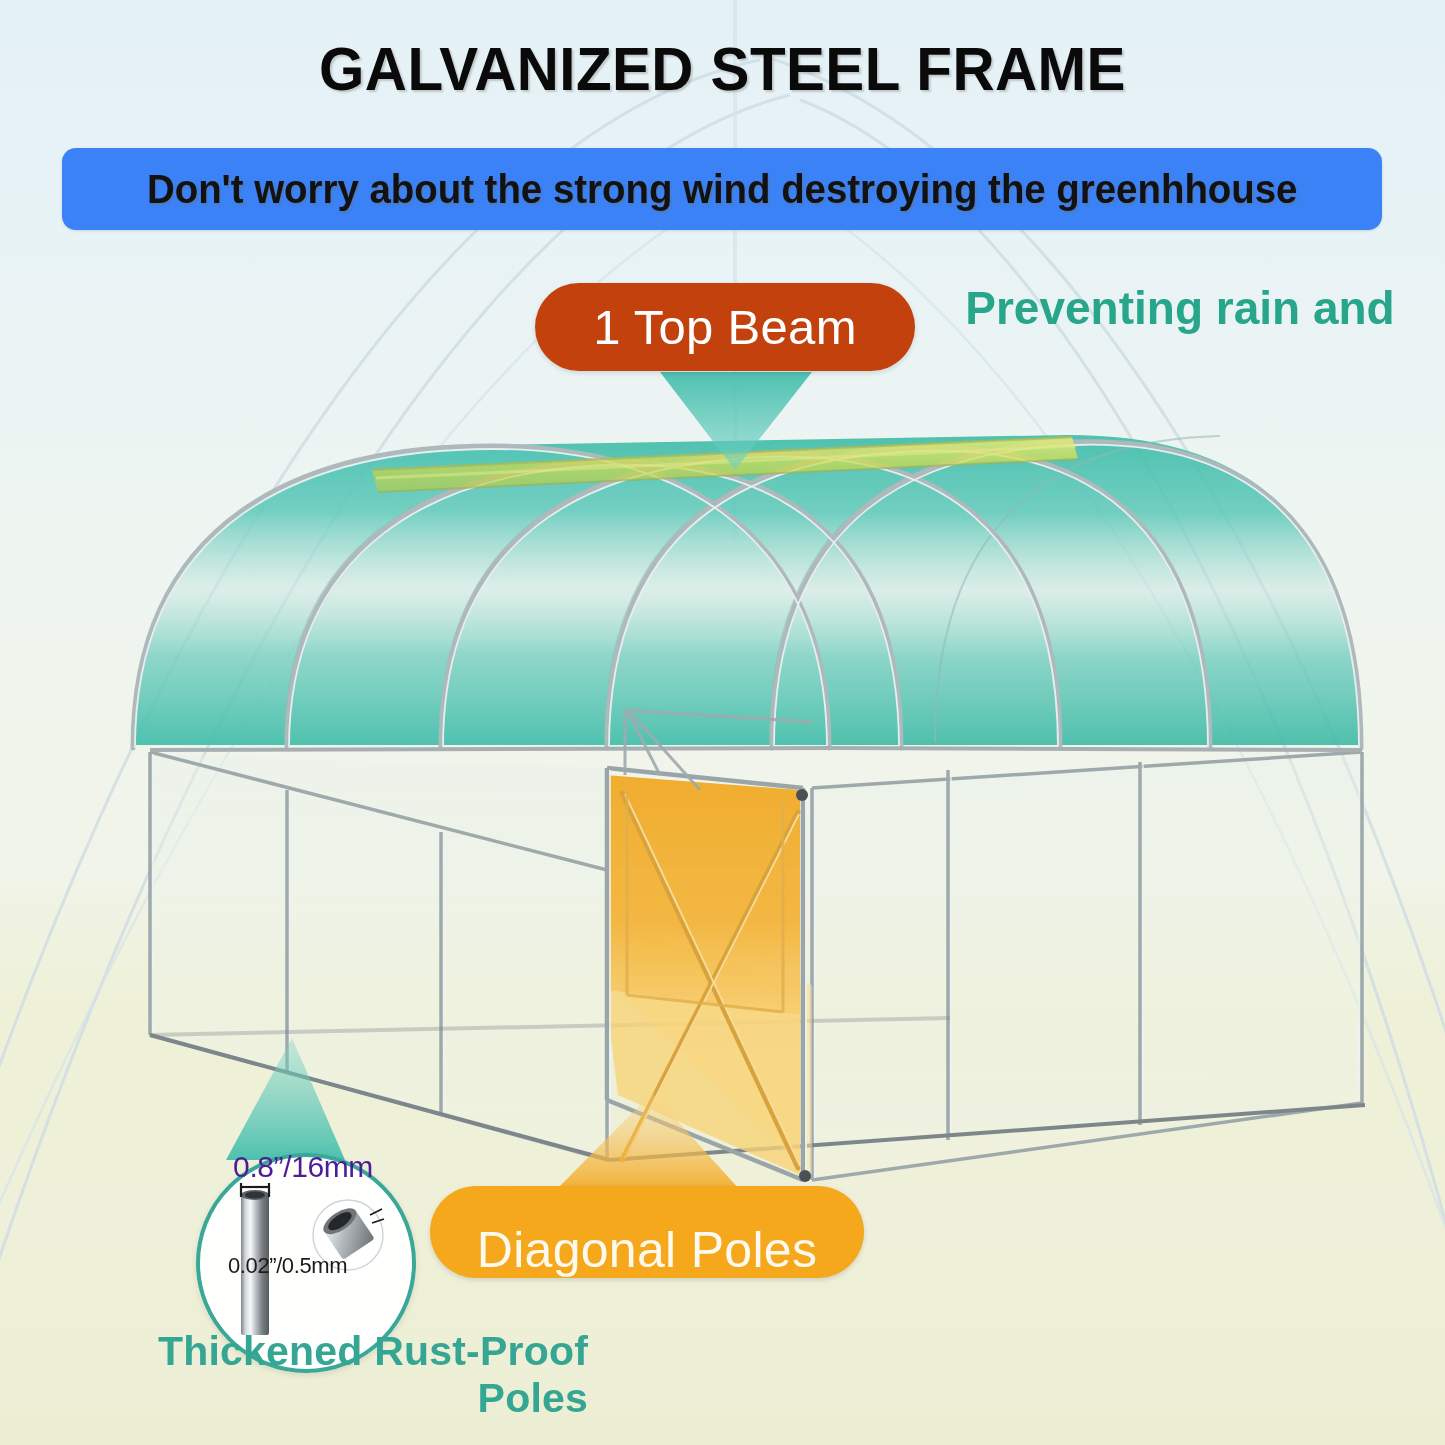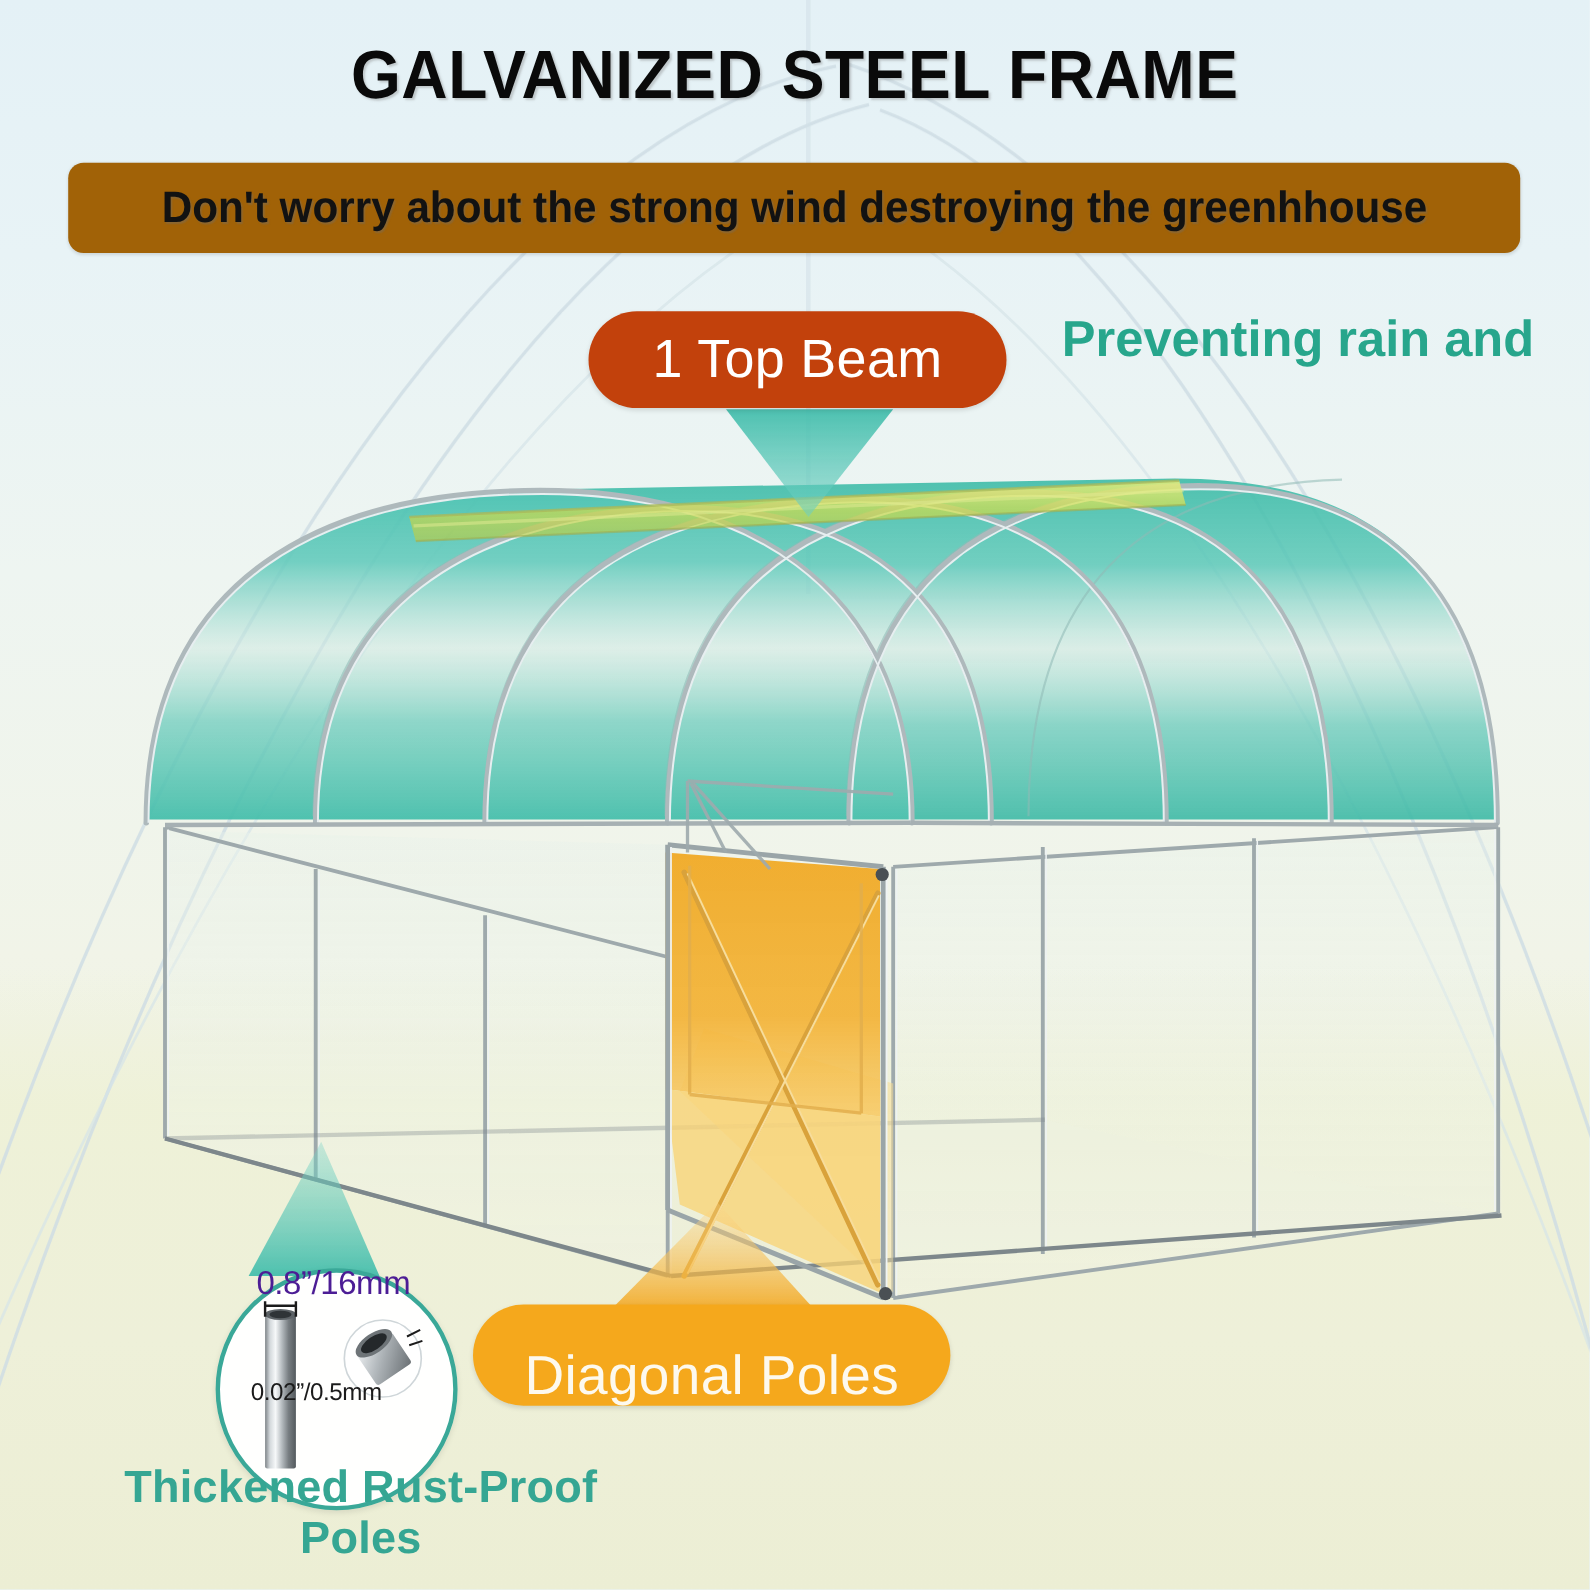--- a/index.html
+++ b/index.html
@@ -38,21 +38,21 @@
     position:absolute;left:0;right:0;top:36px;
     text-align:center;
     font-size:62px;line-height:1.05;
     font-weight:bold;letter-spacing:.5px;
     color:#0a0a0a;
     text-shadow:2px 2px 2px rgba(120,120,120,.35);
     transform:scaleX(.94);
   }
   .yellow-banner{
     position:absolute;left:62px;top:148px;width:1320px;height:82px;
-    background:#a16207;border-radius:14px;
+    background:#3b82f6;border-radius:14px;
     box-shadow:0 1px 3px rgba(0,0,0,.12);
     display:flex;align-items:center;justify-content:center;
   }
   .yellow-banner span{
     font-size:40px;font-weight:bold;color:#121212;
     text-shadow:1.5px 1.5px 1.5px rgba(110,110,110,.4);
     transform:scaleX(.96);white-space:nowrap;
   }
 
   .pill{
@@ -71,21 +71,21 @@
   }
   .pill-diag span{color:#fdf9ee;font-size:50px;font-weight:normal;letter-spacing:.3px;margin-top:36px;}
 
   .teal-note{
     position:absolute;left:930px;top:282px;width:500px;
     text-align:center;color:#27a68c;
     font-size:46px;font-weight:bold;line-height:1.16;
   }
   .teal-caption{
     position:absolute;left:68px;top:1328px;width:520px;
-    text-align:center;color:#35a693;
+    text-align:right;color:#35a693;
     font-size:41px;font-weight:bold;letter-spacing:.2px;
   }
 
   
   .pole-circle{
     position:absolute;left:196px;top:1153px;width:212px;height:212px;
     border-radius:50%;
     background:rgba(255,255,255,.97);
     border:4px solid #3aa898;
     box-shadow:0 2px 6px rgba(0,0,0,.10);

